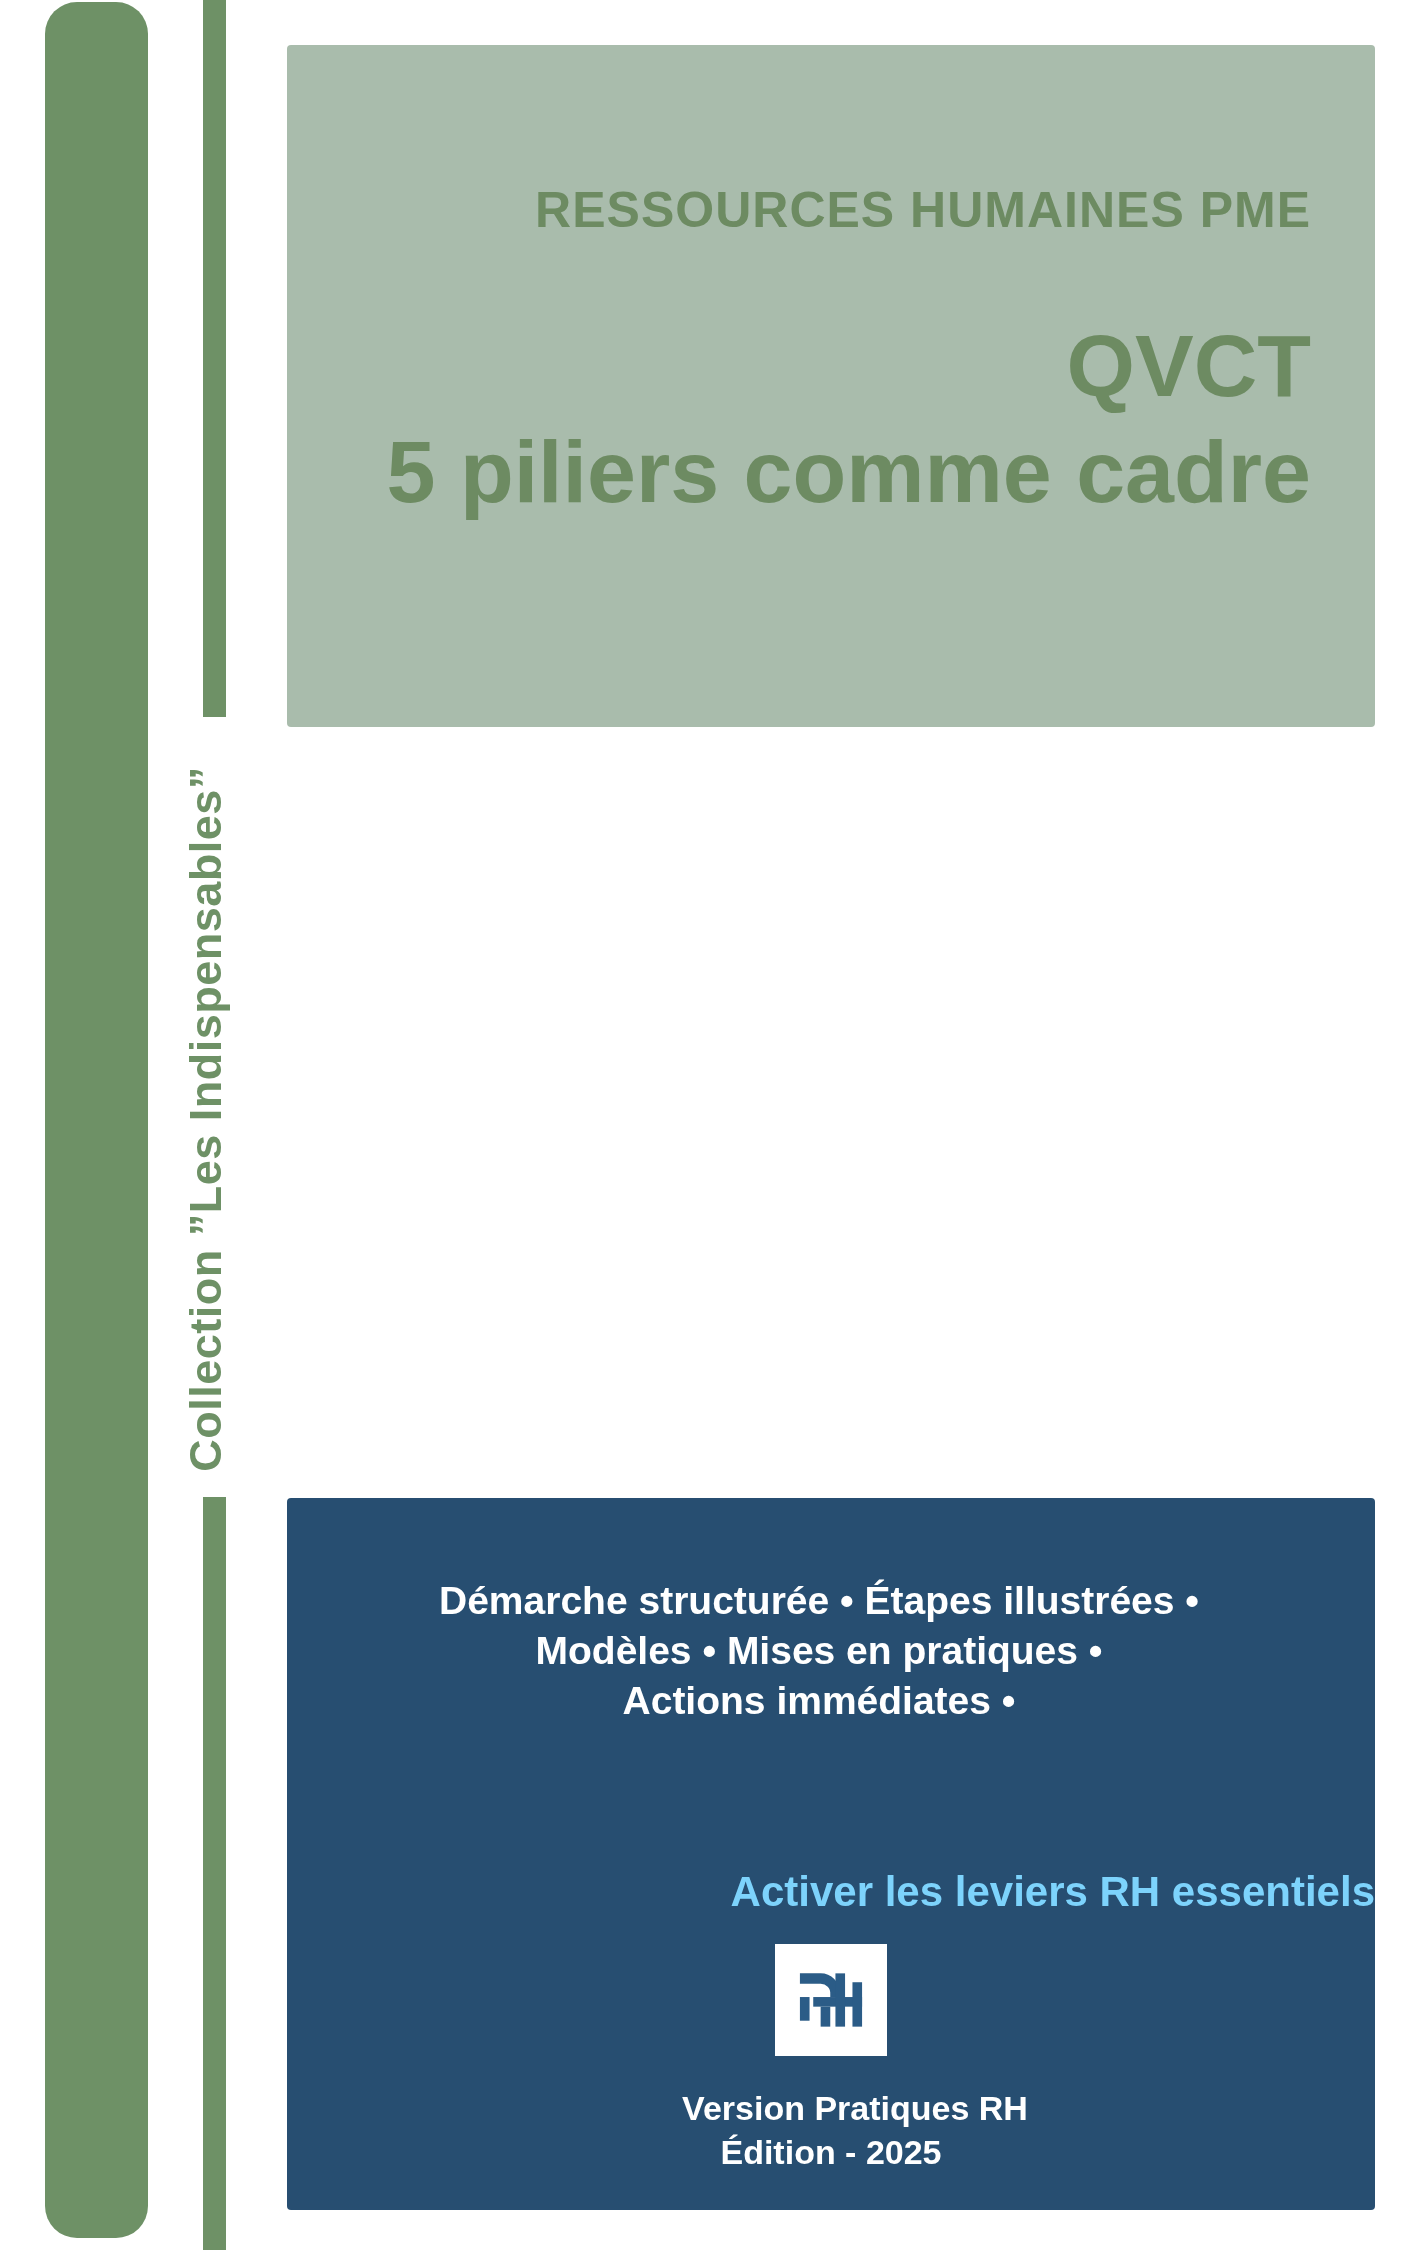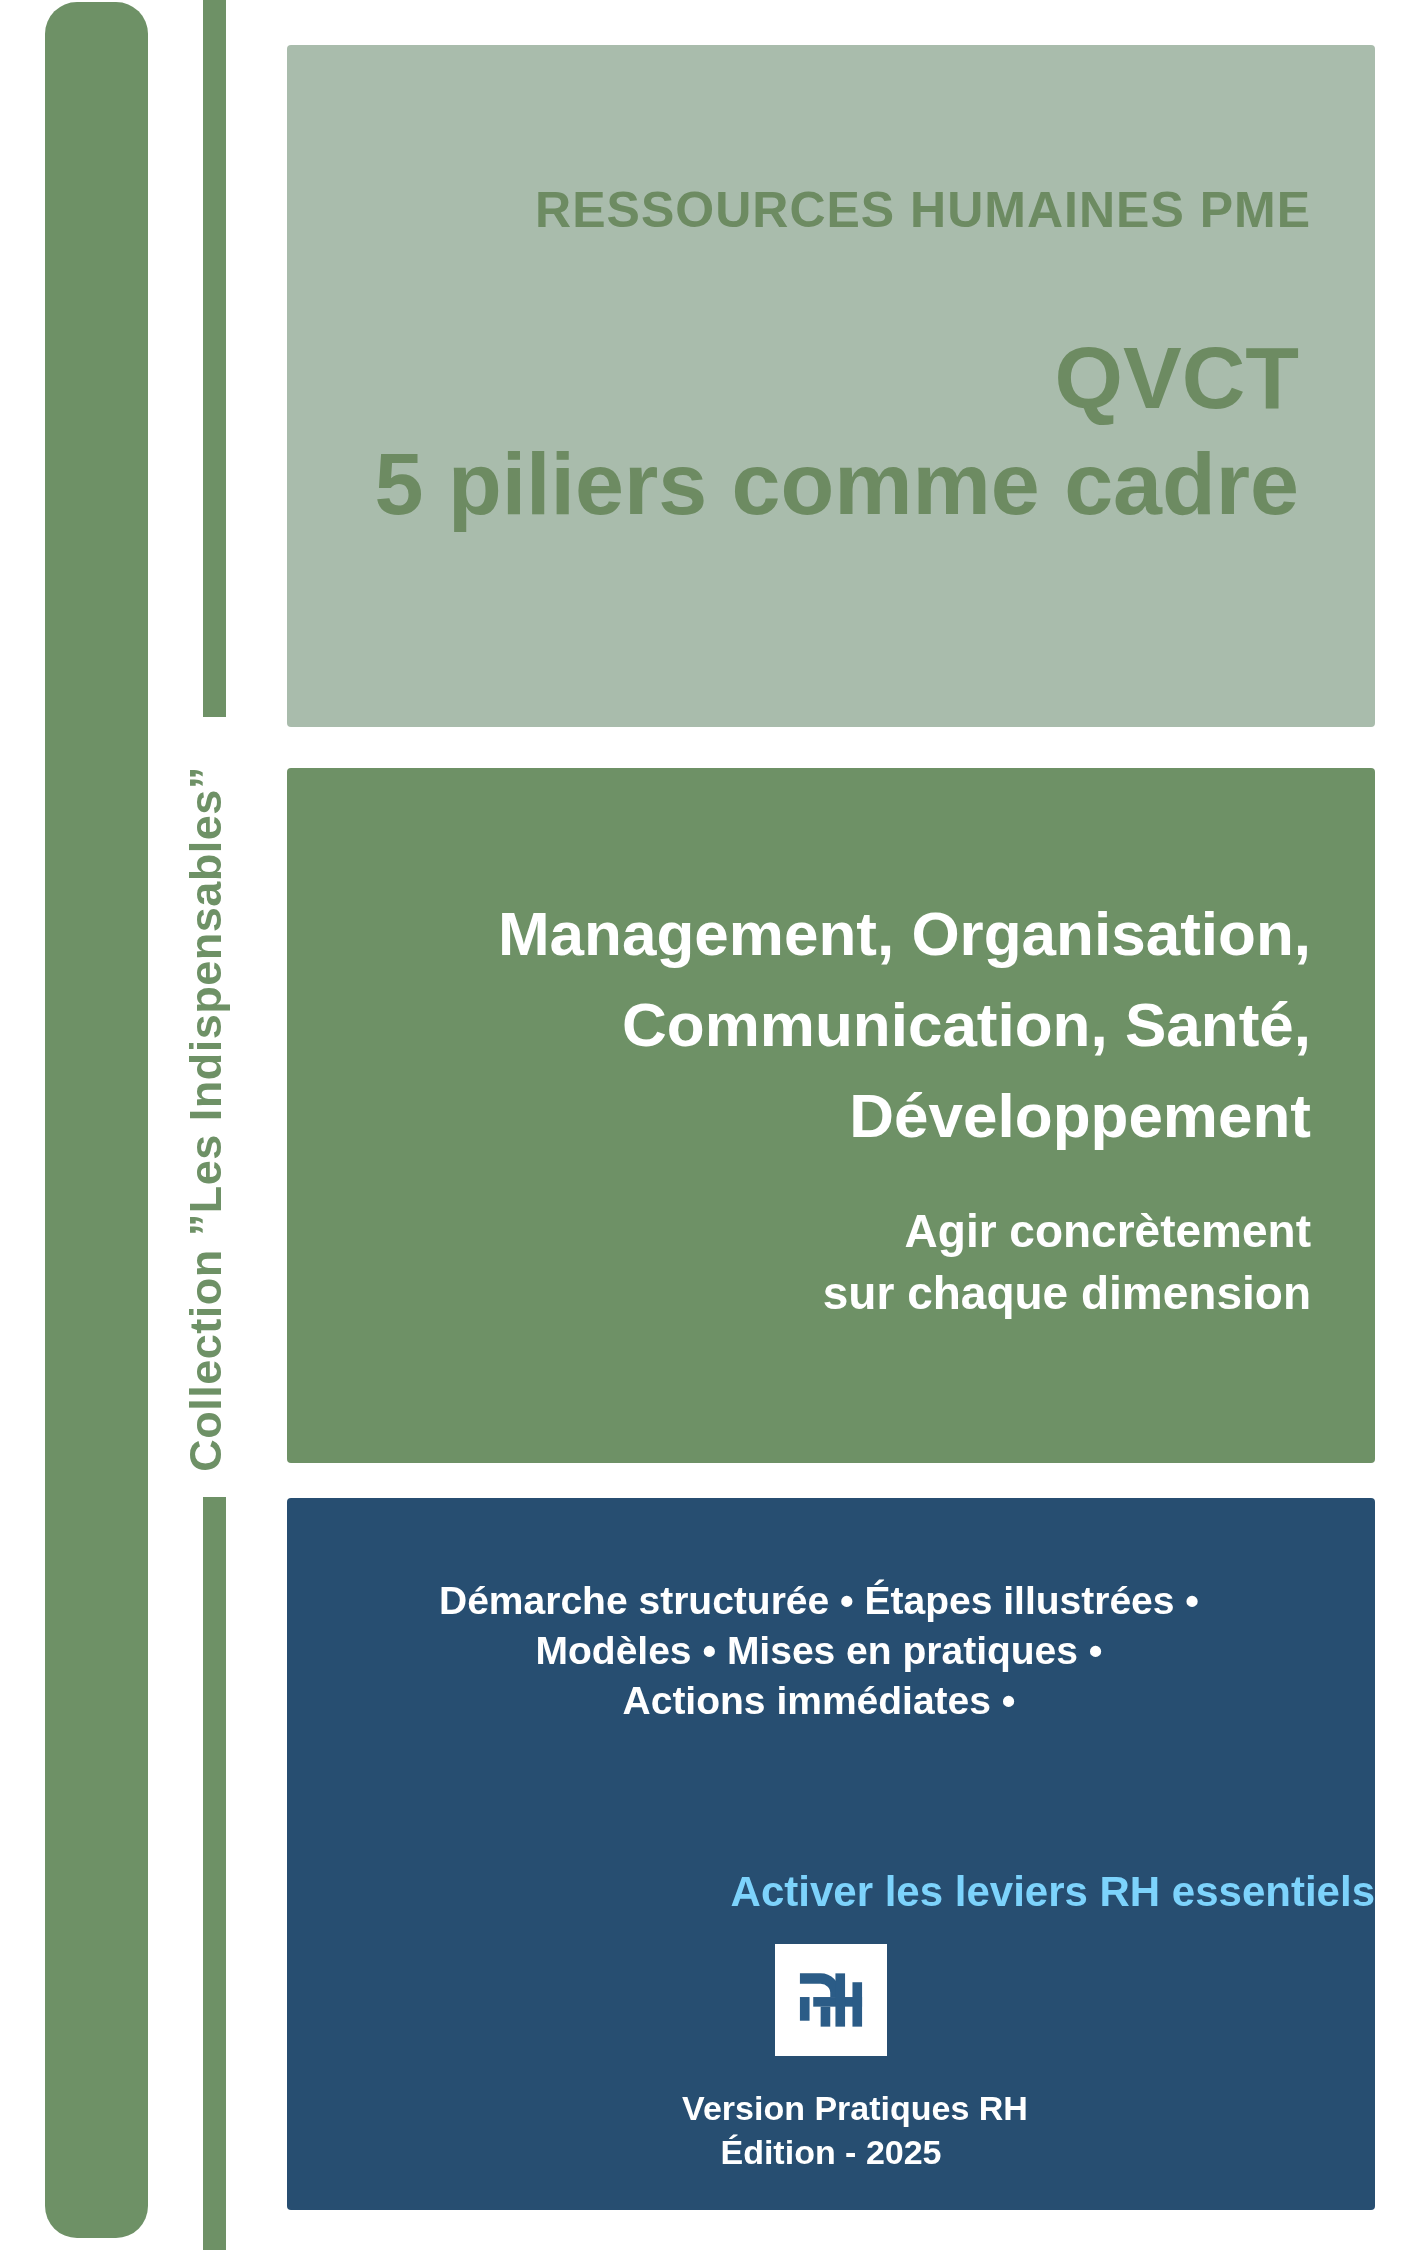--- a/index.html
+++ b/index.html
@@ -55,21 +55,21 @@
 
   
   .panel-top { top: 45px; height: 682px; background: #a9bcac; }
   .eyebrow {
     position: absolute; top: 140px; right: 64px;
     font-size: 50px; font-weight: 700; letter-spacing: 1px;
     color: #6d8b62; line-height: 1;
   }
   .title {
     position: absolute; top: 268px; left: 40px; right: 64px;
-    margin: 12px;
+    margin: 0;
     text-align: right;
     font-size: 88px; font-weight: 600;
     line-height: 106px;
     color: #6d8b62;
   }
 
   
   .panel-mid { top: 768px; height: 695px; background: #6e9166; }
   .heading {
     position: absolute; top: 120px; left: 40px; right: 64px;
@@ -140,31 +140,20 @@
   </div>
 
   <section class="panel panel-top">
     <div class="eyebrow">RESSOURCES HUMAINES PME</div>
     <h1 class="title">
       <span>QVCT</span><br>
       <span>5 piliers comme cadre</span><br>
     </h1>
   </section>
 
-  <section class="panel panel-mid">
-    <h2 class="heading">
-      <span>Management, Organisation,</span><br>
-      <span>Communication, Santé,</span><br>
-      <span>Développement</span>
-    </h2>
-    <div class="subheading">
-      <span>Agir concrètement</span><br>
-      <span>sur chaque dimension</span>
-    </div>
-  </section>
 
   <section class="panel panel-bottom">
     <div class="features">
       <span>Démarche structurée • Étapes illustrées •</span><br>
       <span>Modèles • Mises en pratiques •</span><br>
       <span>Actions immédiates •</span>
     </div>
     <div class="tagline">Activer les leviers RH essentiels</div>
 
     <div class="logo-box">

